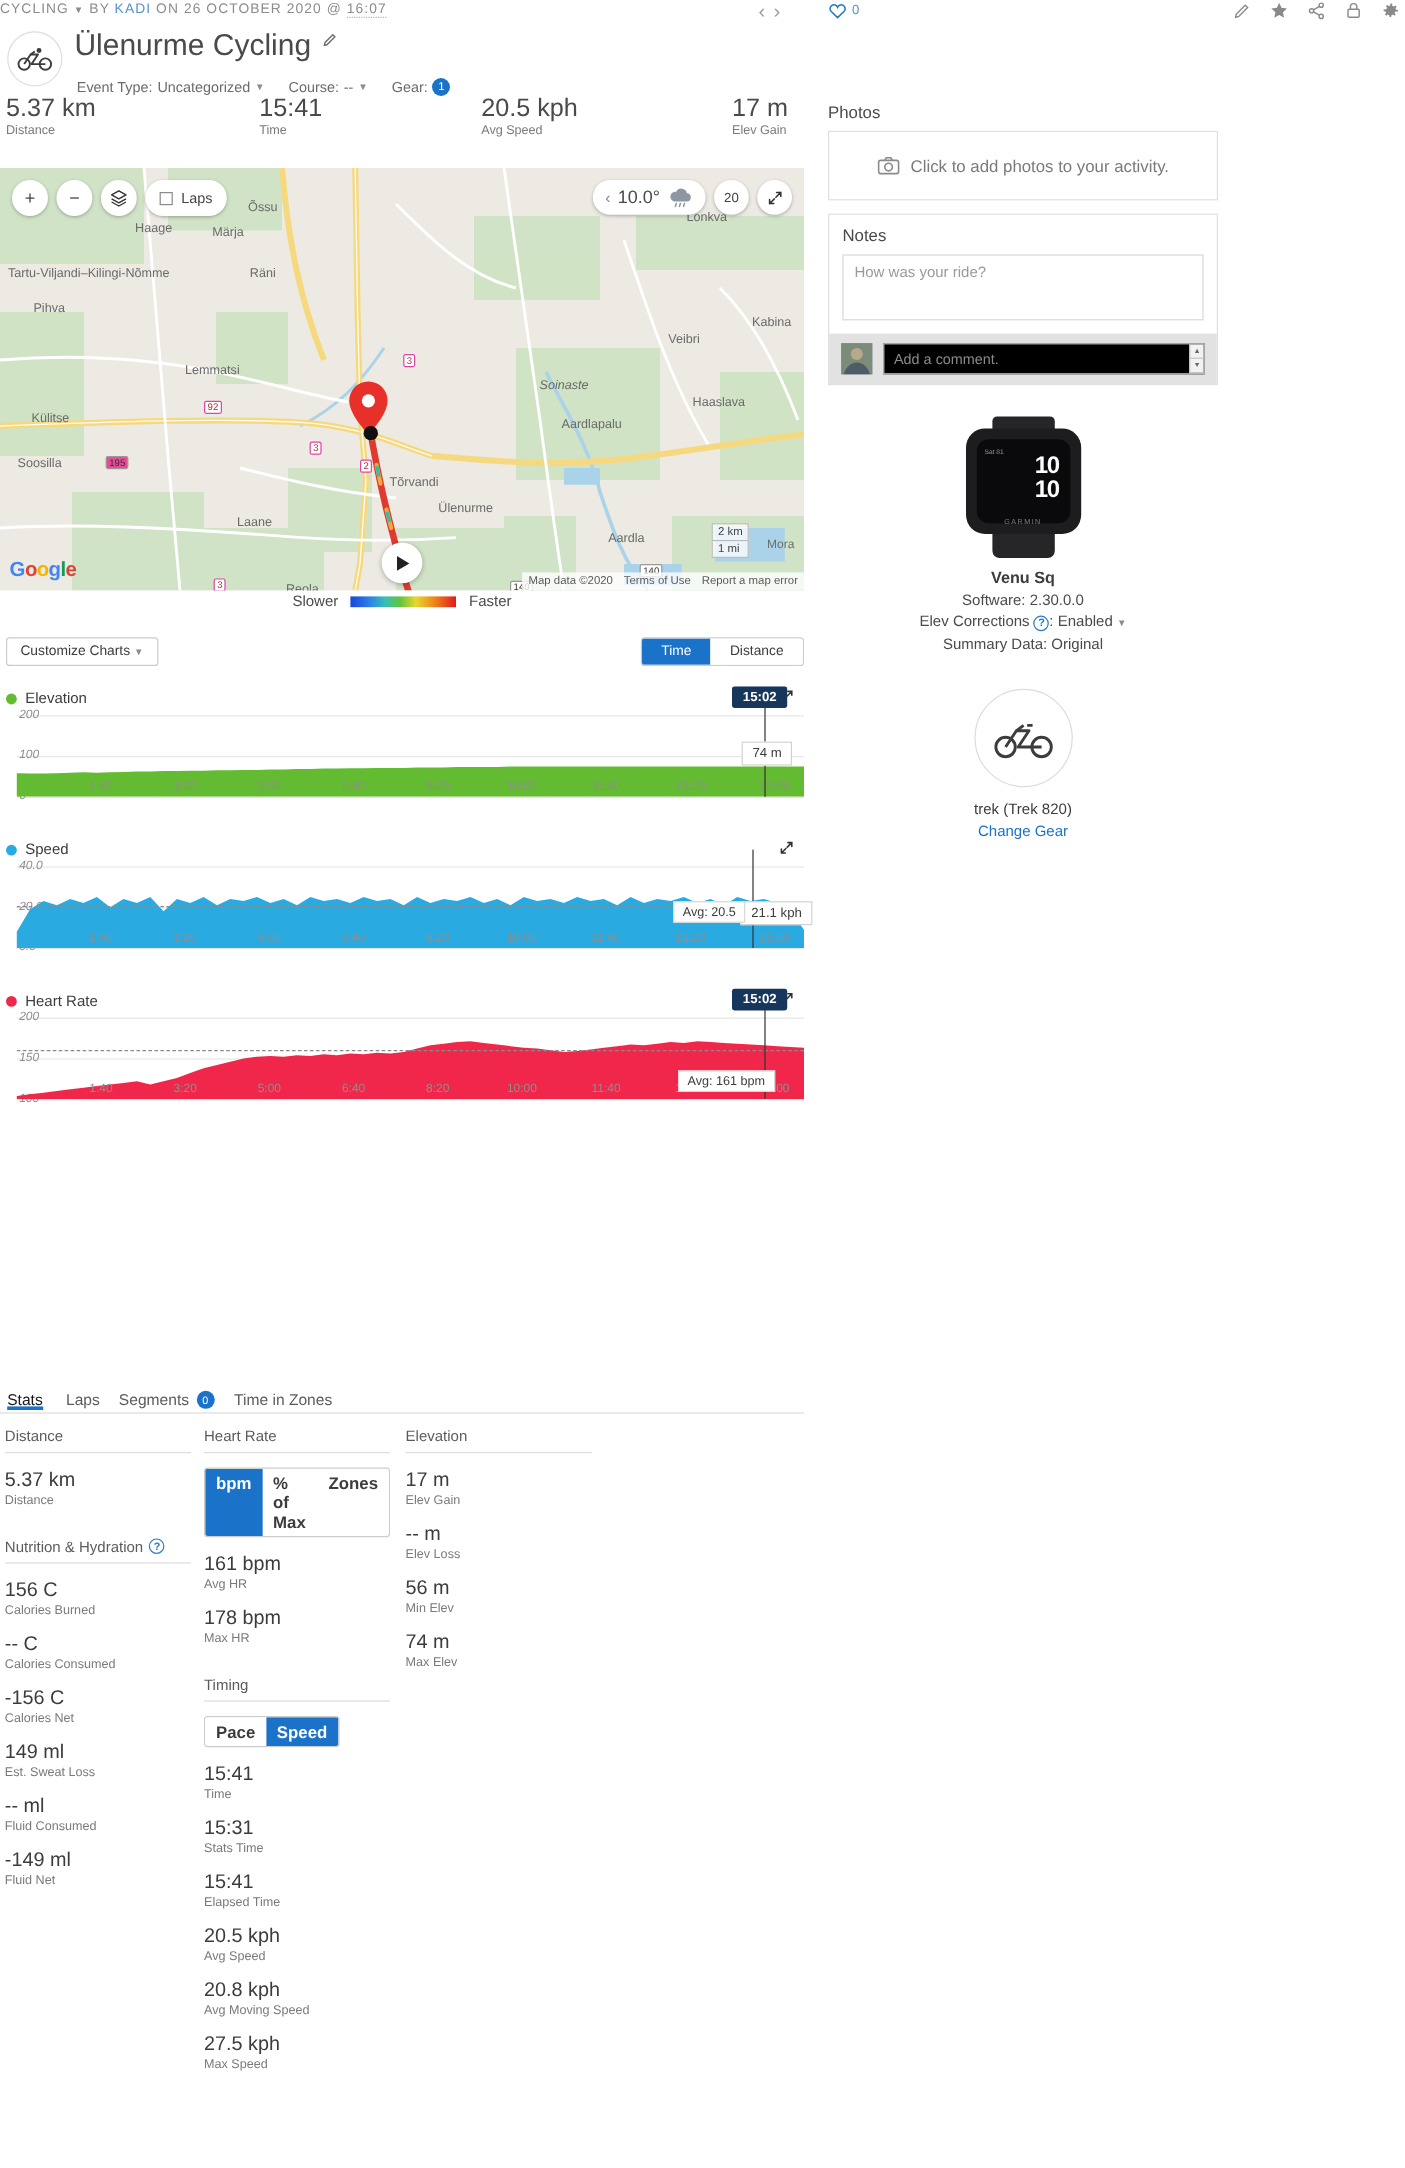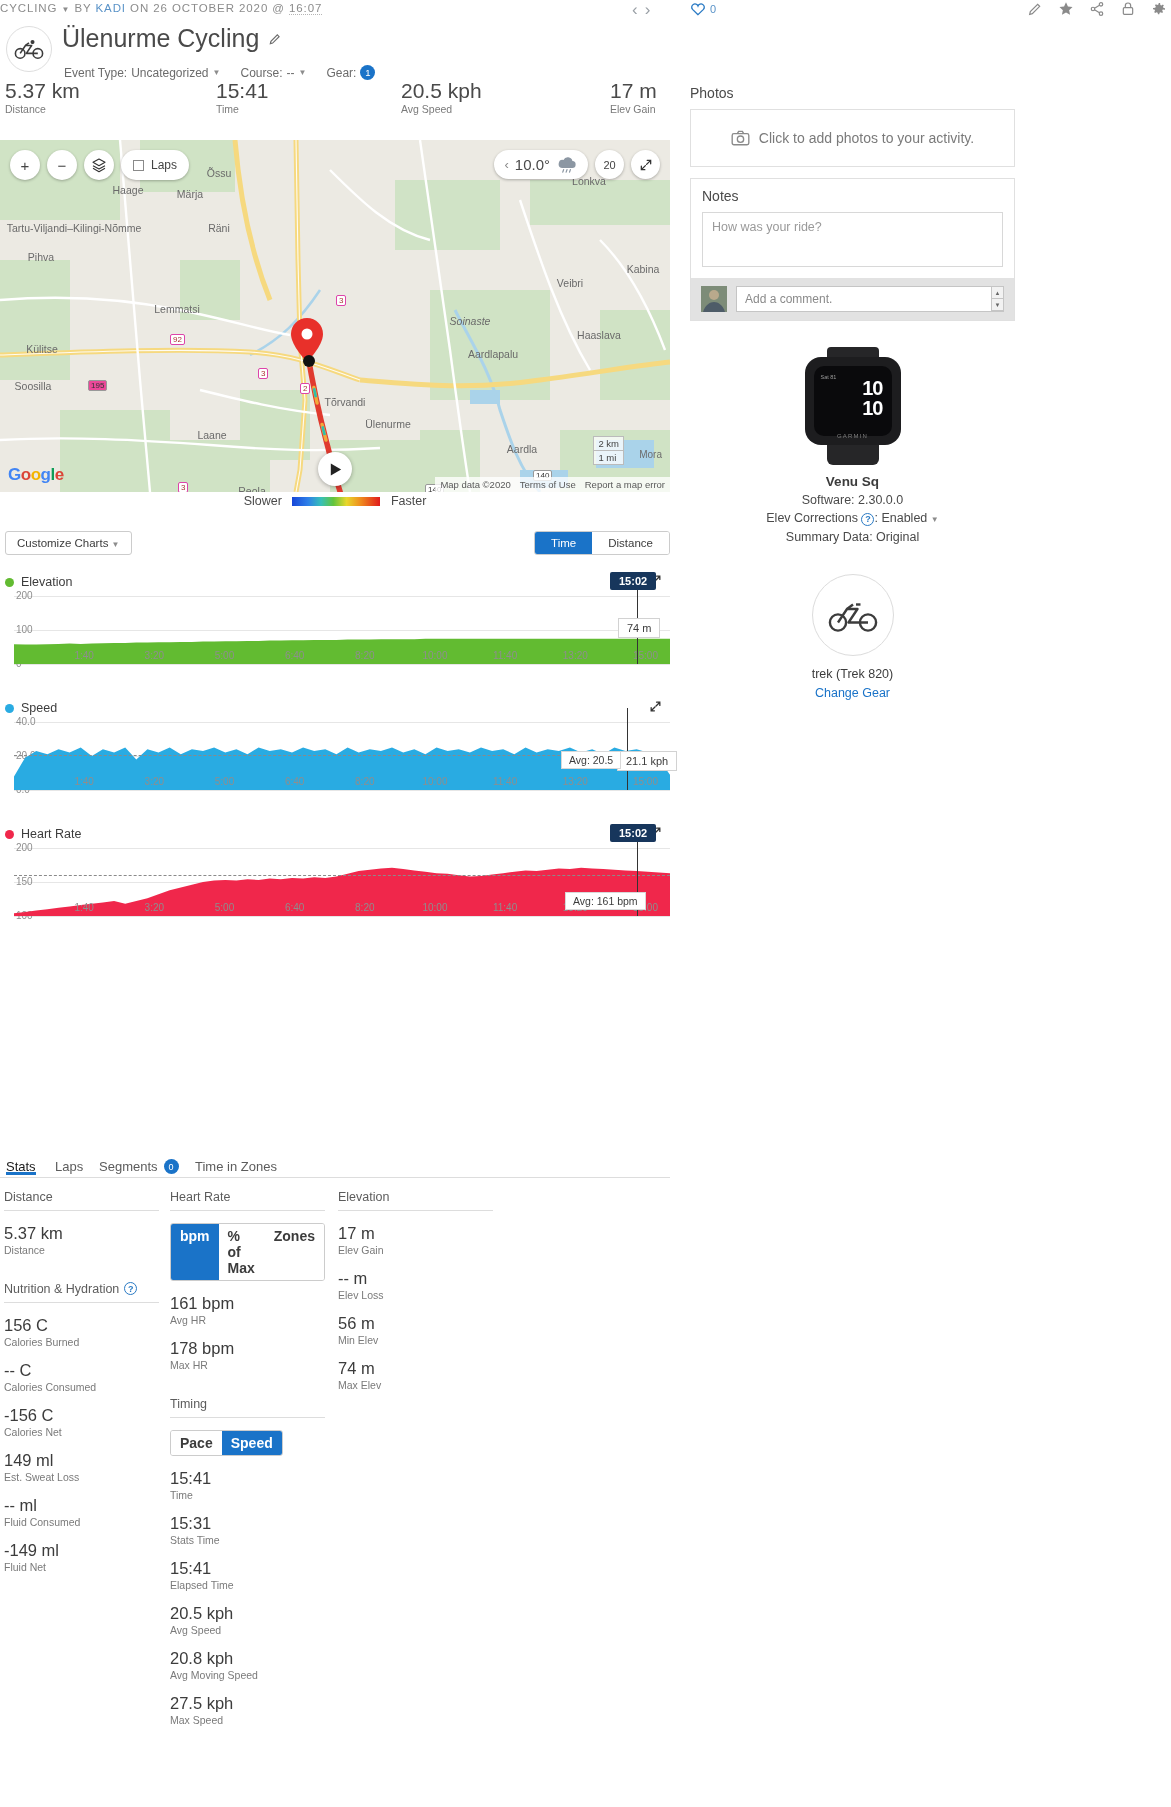--- a/index.html
+++ b/index.html
@@ -32,21 +32,21 @@
   .hdricons { position:absolute; right:4px; top:1px; display:flex; gap:15px; align-items:center; }
   .hdricons .ic { width:16px; height:16px; color:#8a8a8a; display:block; }
 
   .titlewrap { position:relative; height:62px; }
   .sporticon {
     position:absolute; left:6px; top:8px; width:46px; height:46px; border-radius:50%;
     border:1px solid #dedede; display:flex; align-items:center; justify-content:center;
   }
   .acttitle {
     position:absolute; left:62px; top:8px; font-size:25px; font-weight:300; color:#4a4a4a;
-    display:flex; align-items:center; gap:9px; line-height:1;
+    display:flex; gap:9px; line-height:1;
   }
   .pencil { width:14px; height:14px; color:#6d6d6d; }
   .metaline { position:absolute; left:64px; top:47px; font-size:12px; color:#6b6b6b; display:flex; gap:20px; align-items:center; }
   .metaline .mi { display:flex; gap:4px; align-items:center; }
   .gearbadge {
     background:#1a73c8; color:#fff; border-radius:50%; width:15px; height:15px;
     font-size:9.5px; display:inline-flex; align-items:center; justify-content:center;
   }
 
   
@@ -112,21 +112,21 @@
   .toggle div { font-size:11.5px; padding:5px 16px; background:#fff; color:#3c3c3c; cursor:pointer; }
   .toggle div.on { background:#1a73c8; color:#fff; }
 
   
   .chart { position:absolute; left:0; width:670px; }
   .chhdr { display:flex; align-items:center; gap:7px; height:18px; padding-left:5px; }
   .chdot { width:9px; height:9px; border-radius:50%; }
   .chname { font-size:12.5px; color:#3c3c3c; }
   .expic { position:absolute; right:8px; top:1px; width:13px; height:13px; color:#333; }
   .plot { position:relative; margin-top:5px; height:68px; }
-  .ytick { position:absolute; left:16px; font-size:10px; color:#8e8e8e; }
+  .ytick { position:absolute; left:16px; font-size:10px; color:#8e8e8e;font-style:italic; }
   .gline { position:absolute; left:14px; right:0; height:1px; background:#e6e6e6; }
   .xlabels { position:absolute; left:0; right:0; bottom:3px; height:11px; }
   .xlabels span { position:absolute; font-size:10px; color:#8e8e8e; transform:translateX(-50%); }
   .areasvg { position:absolute; left:14px; top:0; }
   .dashline { position:absolute; left:14px; right:0; border-top:1px dashed #8a8a8a; }
   .cursorline { position:absolute; width:1px; background:#333; }
   .tipdark {
     position:absolute; background:#17365c; color:#fff; font-size:11px; font-weight:700;
     padding:3px 9px; border-radius:2px; white-space:nowrap;
   }
@@ -165,21 +165,21 @@
   .sidehdr { font-size:14px; color:#4a4a4a; font-weight:300; }
   .card { border:1px solid #e0e0e0; background:#fff; margin-top:8px; }
   .photobox { height:56px; display:flex; align-items:center; justify-content:center; gap:9px;
     font-size:14px; color:#7a7a7a; font-weight:300; cursor:pointer; }
   .camic { width:19px; height:16px; color:#8a8a8a; }
   .noteshdr { font-size:14px; color:#4a4a4a; font-weight:300; padding:9px 11px 0; }
   .notesinput { margin:8px 11px 11px; border:1px solid #d8d8d8; height:55px; font-size:12.5px;
     color:#9a9a9a; padding:7px 9px; }
   .commentbar { background:#e2e2e2; padding:8px 10px; display:flex; gap:9px; align-items:center; }
   .avatar { width:26px; height:26px; background:#6b7f94; flex:none; overflow:hidden; position:relative; }
-  .cinput { flex:1; background:#ffffff; border:1px solid #c5c5c5; height:26px; font-size:12px; color:#8a8a8a;
+  .cinput { flex:1; background:#000000; border:1px solid #c5c5c5; height:26px; font-size:12px; color:#8a8a8a;
     padding:0 8px; display:flex; align-items:center; position:relative; }
   .spinner { position:absolute; right:0; top:0; width:12px; height:24px; display:flex; flex-direction:column; }
   .spinner div { flex:1; border-left:1px solid #c5c5c5; border-bottom:1px solid #c5c5c5; background:#f2f2f2;
     display:flex; align-items:center; justify-content:center; font-size:6px; color:#666; }
 
   .devblock { margin-top:26px; text-align:center; }
   .watch { width:96px; height:118px; margin:0 auto; position:relative; }
   .watchbody { position:absolute; left:0; top:10px; width:96px; height:88px; background:#1d1d1f; border-radius:16px; }
   .watchscreen { position:absolute; left:9px; top:9px; width:78px; height:70px; background:#0a0a0c; border-radius:10px;
     overflow:hidden; }

